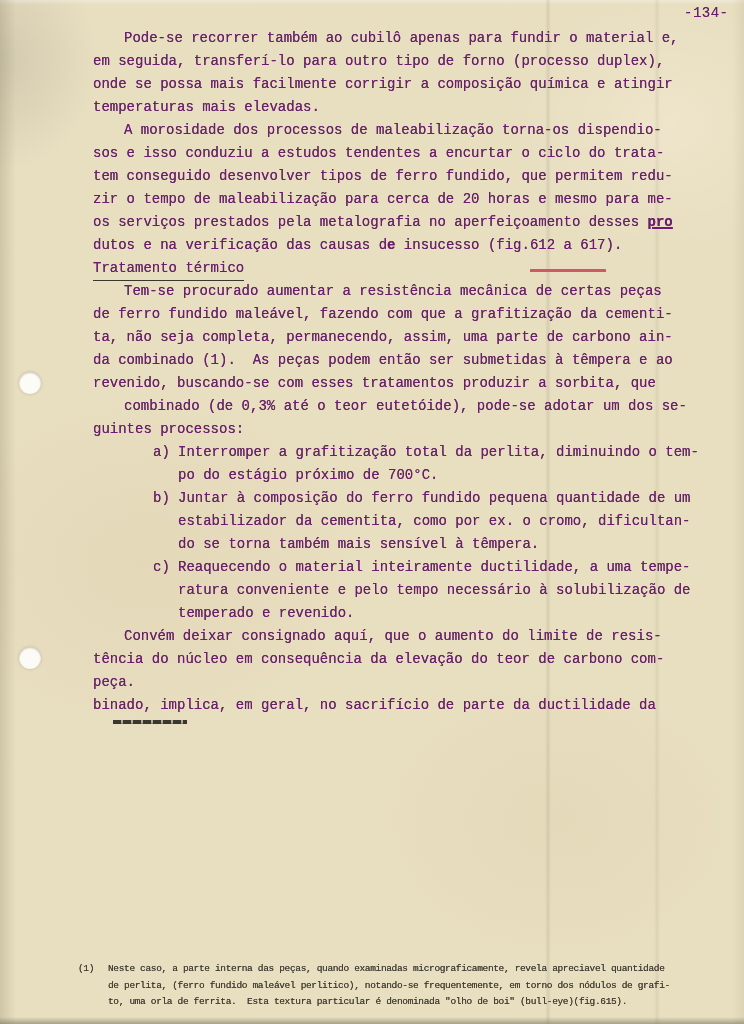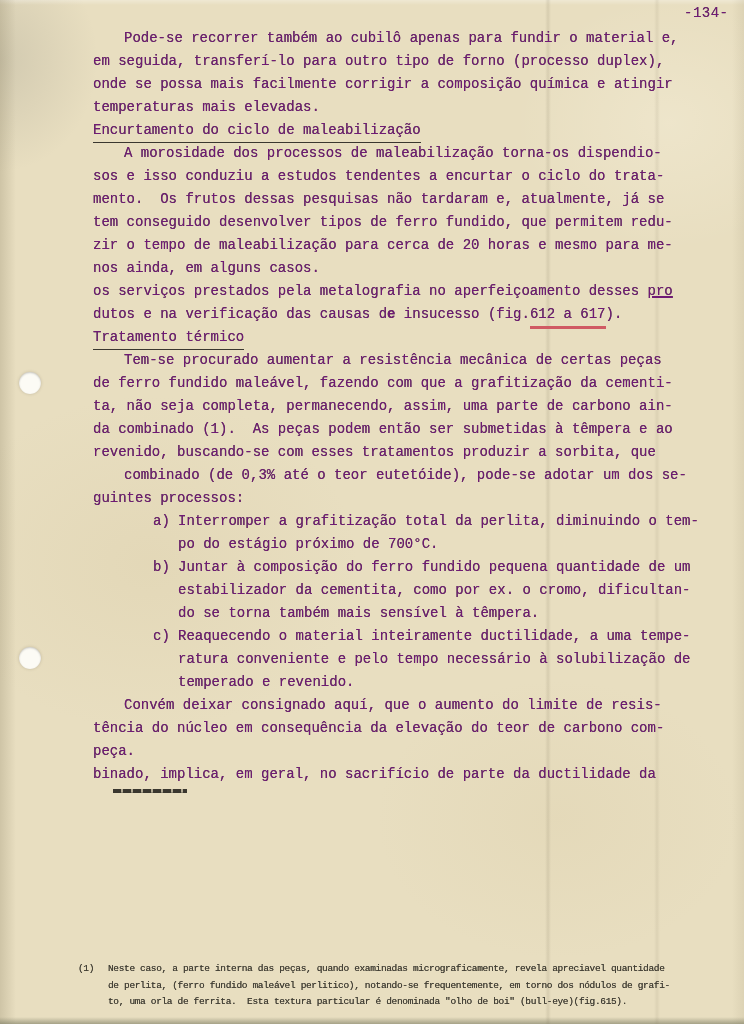--- a/index.html
+++ b/index.html
@@ -30,22 +30,22 @@
   #typed-body{position:absolute;left:85px;top:27px;width:596px;font-size:14px;line-height:23px;margin-left:8px;}
   .tline{white-space:pre;height:23px;}
   .para{margin:0;}
   .indent-first > .tline:first-child{padding-left:31px;}
   .heading{height:23px;}
   .heading > span{display:inline-block;border-bottom:1.6px solid #3a372f;white-space:pre;}
   .list-item{position:relative;padding-left:85px;}
   .list-item .marker{position:absolute;left:60px;top:0;white-space:pre;}
   .seg{white-space:pre;}
   .overstrike{font-weight:bold;}
-  .typed-underline{text-decoration:underline;text-decoration-thickness:1.5px;}
-  .red-underline{border-bottom:3.5px solid #d05a63;padding-bottom:4px;text-align:right;}
+  .typed-underline{text-decoration:underline;text-decoration-thickness:1.5px;font-weight:bold;}
+  .red-underline{border-bottom:3.5px solid #d05a63;padding-bottom:16px;text-align:right;}
   #separator{width:74px;height:3px;margin:3px 0 0 20px;
     background:repeating-linear-gradient(90deg,#3a372f 0 8px, rgba(58,55,47,.30) 8px 10px);
     border-bottom:1px solid rgba(58,55,47,.35);}
   #footnote{position:absolute;left:78px;top:961px;width:648px;
     font-size:9.5px;line-height:16.5px;letter-spacing:-0.35px;color:#423f35;
     text-shadow:0 0 .4px rgba(66,63,53,.9);padding-left:30px;}
   #footnote .fn-marker{position:absolute;left:0;top:0;white-space:pre;}
   #footnote .tline{height:16.5px;}
 </style>
 </head>
@@ -60,31 +60,26 @@
 
 <div id="typed-body" class="ink">
 
   <div class="para indent-first">
       <div class="tline">Pode-se recorrer também ao cubilô apenas para fundir o material e,</div>
       <div class="tline">em seguida, transferí-lo para outro tipo de forno (processo duplex),</div>
       <div class="tline">onde se possa mais facilmente corrigir a composição química e atingir</div>
       <div class="tline">temperaturas mais elevadas.</div>
     </div>
 
-  <div class="heading">
-    <span>Encurtamento do ciclo de maleabilização</span>
-  </div>
 
   <div class="para indent-first">
       <div class="tline">A morosidade dos processos de maleabilização torna-os dispendio-</div>
       <div class="tline">sos e isso conduziu a estudos tendentes a encurtar o ciclo do trata-</div>
-      <div class="tline">mento.  Os frutos dessas pesquisas não tardaram e, atualmente, já se</div>
       <div class="tline">tem conseguido desenvolver tipos de ferro fundido, que permitem redu-</div>
       <div class="tline">zir o tempo de maleabilização para cerca de 20 horas e mesmo para me-</div>
-      <div class="tline">nos ainda, em alguns casos.</div>
     </div>
 
   <div class="tline"><span class="seg">os serviços prestados pela metalografia no aperfeiçoamento desses </span><span class="seg typed-underline">pro</span></div>
   <div class="tline"><span class="seg">dutos e na verificação das causas d</span><span class="seg overstrike">e</span><span class="seg"> insucesso (fig.</span><span class="seg red-underline">612 a 617</span><span class="seg">).</span></div>
 
   <div class="heading">
     <span>Tratamento térmico</span>
   </div>
 
   <div class="para indent-first">

